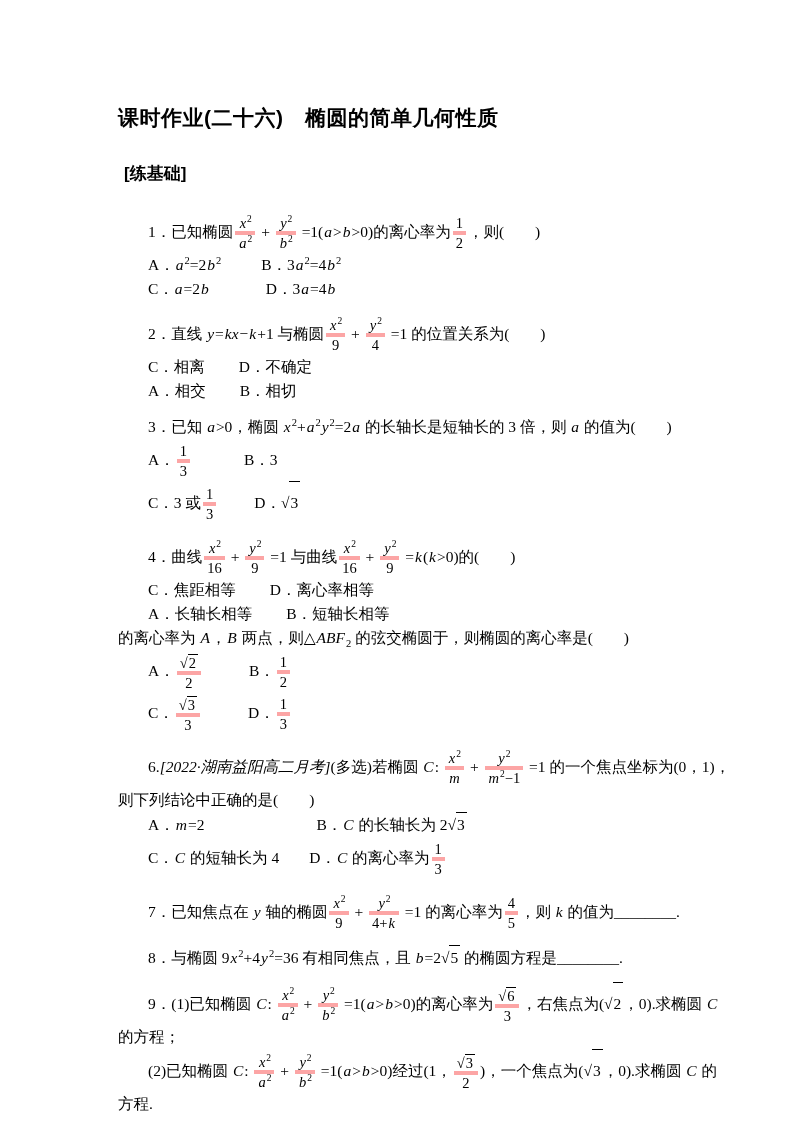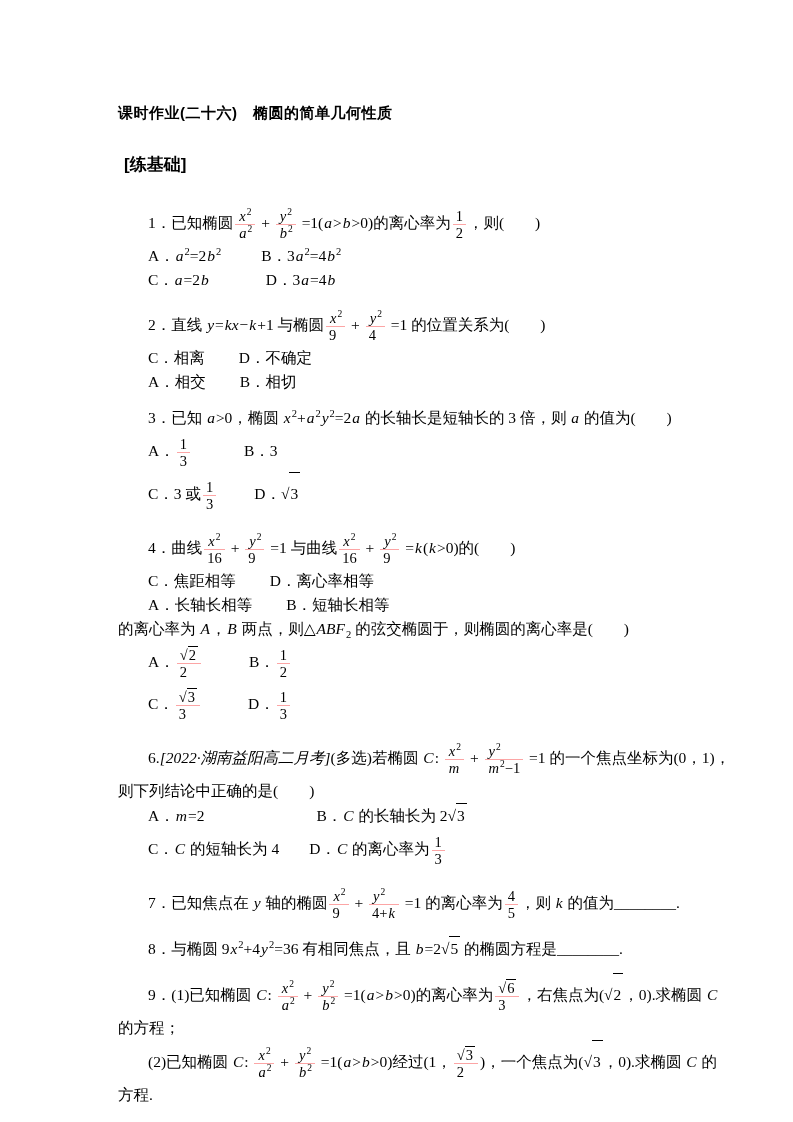--- a/index.html
+++ b/index.html
@@ -4,42 +4,42 @@
 <style>
   html,body{margin:0;padding:0;}
   body{
     width:793px;height:1122px;background:#ffffff;color:#000;
     font-family:"Liberation Serif","DejaVu Serif",serif;
     font-size:15.5px;overflow:hidden;
   }
   .page{padding:104px 96px 0 118px;}
   .doc-title{
     font-family:"Liberation Sans","DejaVu Sans",sans-serif;
-    font-size:15px;font-weight:bold;margin:0 0 30px 0;letter-spacing:0.5px;
+    font-size:21px;font-weight:bold;margin:0 0 30px 0;letter-spacing:0.5px;
   }
   .section-heading{
     font-family:"Liberation Sans","DejaVu Sans",sans-serif;
     font-weight:bold;font-size:17px;margin:0 0 26px 6px;
   }
   .line{line-height:24px;min-height:24px;white-space:nowrap;}
   .line.tall{line-height:42px;min-height:42px;}
   .indent{padding-left:30px;}
   .qgap{margin-top:12px;}
   .t{}
   .v{font-style:italic;padding:0 1px;}
   .src{font-style:italic;}
   sup{font-size:10.5px;line-height:0;}
   sub{font-size:10.5px;line-height:0;}
   .frac{
-    display:inline-block;vertical-align:middle;text-align:left;
+    display:inline-block;vertical-align:middle;text-align:center;
     line-height:1.12;font-size:14.5px;margin:0 2px;
   }
   .frac sup,.frac sub{font-size:9.5px;}
   .frac .num,.frac .den{display:block;padding:0 3px;}
-  .frac .den{border-top:1px solid #fca5a5;}
+  .frac .den{border-top:4px solid #fca5a5;}
   .sqrt{display:inline-block;white-space:nowrap;}
   .sqrt .rad{display:inline-block;}
   .sqrt .radicand{display:inline-block;border-top:1px solid #000;padding:0 2px 0 1px;}
   .gap{display:inline-block;height:1px;}
 </style>
 </head>
 <body>
 
 <div class="page">
   <h1 class="doc-title">课时作业(二十六)　椭圆的简单几何性质</h1>

